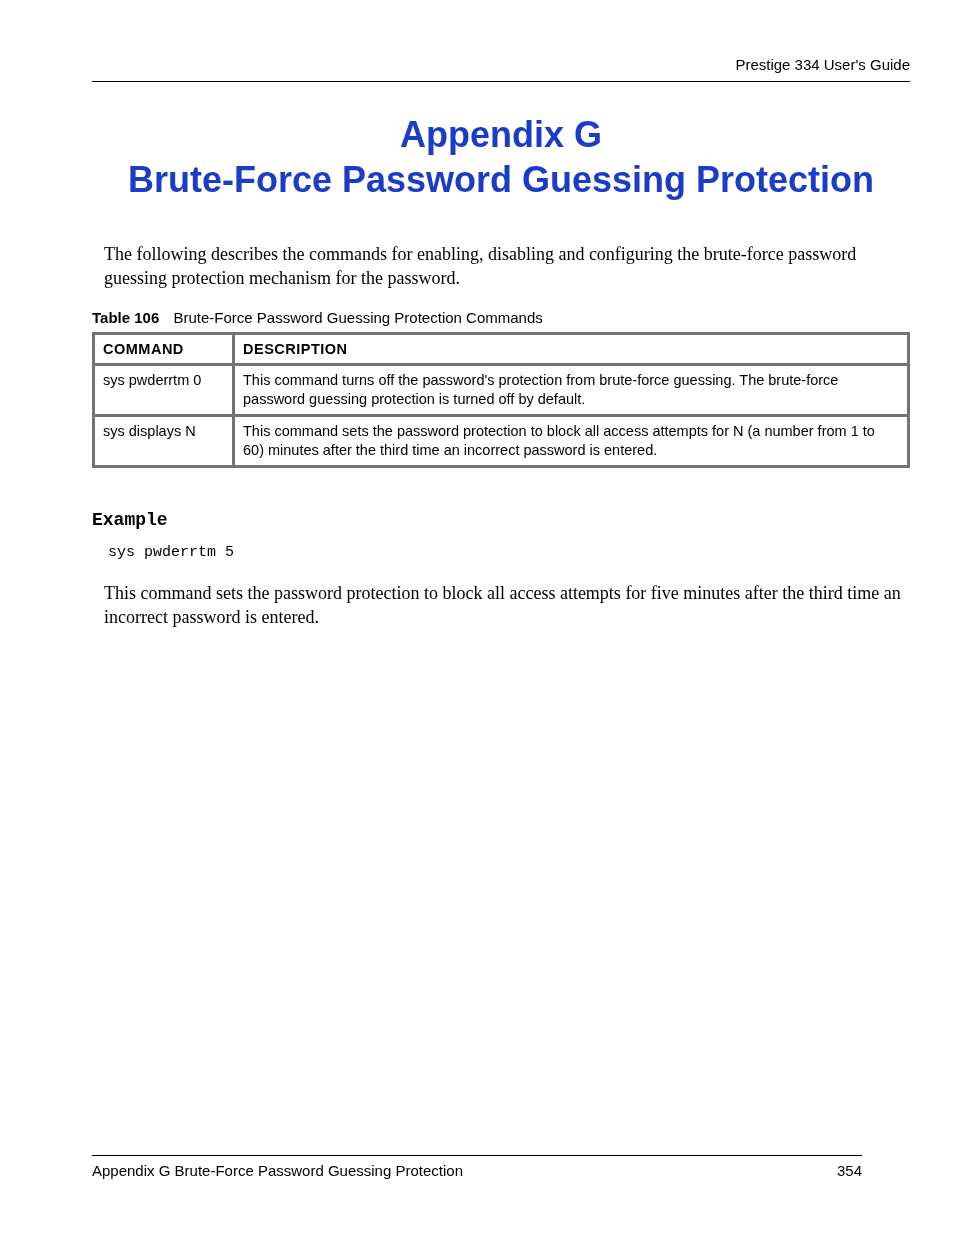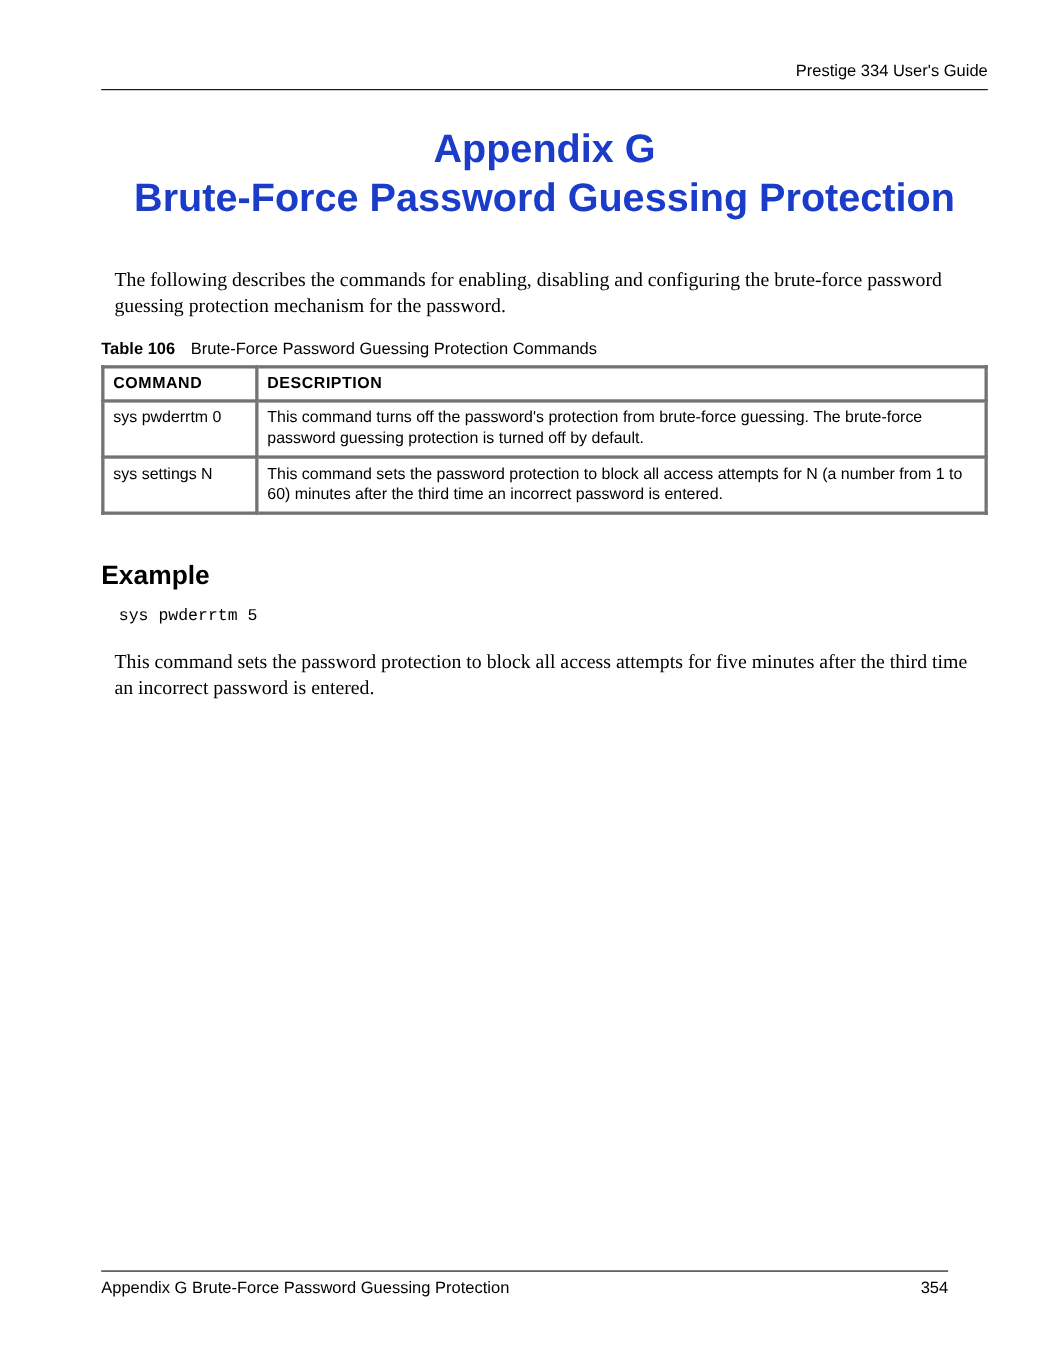--- a/index.html
+++ b/index.html
@@ -6,21 +6,21 @@
     margin: 0;
     padding: 0;
     background: #fff;
     font-family: "Times New Roman", Times, serif;
     color: #000;
   }
   .page {
     width: 954px;
     height: 1235px;
     box-sizing: border-box;
-    padding: 56px 56px 0 92px;
+    padding: 56px 44px 0 92px;
     position: relative;
   }
   .running-head {
     text-align: right;
     font-family: Arial, Helvetica, sans-serif;
     font-size: 15px;
     color: #000;
   }
   .head-rule {
     border: none;
@@ -63,23 +63,23 @@
     vertical-align: top;
     line-height: 1.3;
   }
   table.cmd-table th {
     font-weight: bold;
     font-variant: small-caps;
     letter-spacing: 0.5px;
   }
   table.cmd-table col.col-cmd { width: 140px; }
   .section-heading {
-    font-family: Liberation Sans, sans-serif;
+    font-family: Liberation Mono, monospace;
     font-weight: bold;
-    font-size: 24px;
+    font-size: 18px;
     margin: 42px 0 14px 0;
   }
   .code-line {
     font-family: "Courier New", Courier, monospace;
     font-size: 15px;
     margin: 0 0 20px 16px;
   }
   .footer {
     position: absolute;
     left: 92px;
@@ -129,21 +129,21 @@
         <th>COMMAND</th>
         <th>DESCRIPTION</th>
       </tr>
     </thead>
     <tbody>
       <tr>
         <td>sys pwderrtm 0</td>
         <td>This command turns off the password's protection from brute-force guessing. The brute-force password guessing protection is turned off by default.</td>
       </tr>
       <tr>
-        <td>sys settings N</td>
+        <td>sys displays N</td>
         <td>This command sets the password protection to block all access attempts for N (a number from 1 to 60) minutes after the third time an incorrect password is entered.</td>
       </tr>
     </tbody>
   </table>
 
   <h2 class="section-heading">Example</h2>
 
   <p class="code-line">sys pwderrtm 5</p>
 
   <p class="body-text">This command sets the password protection to block all access attempts for five minutes after the third time an incorrect password is entered.</p>

